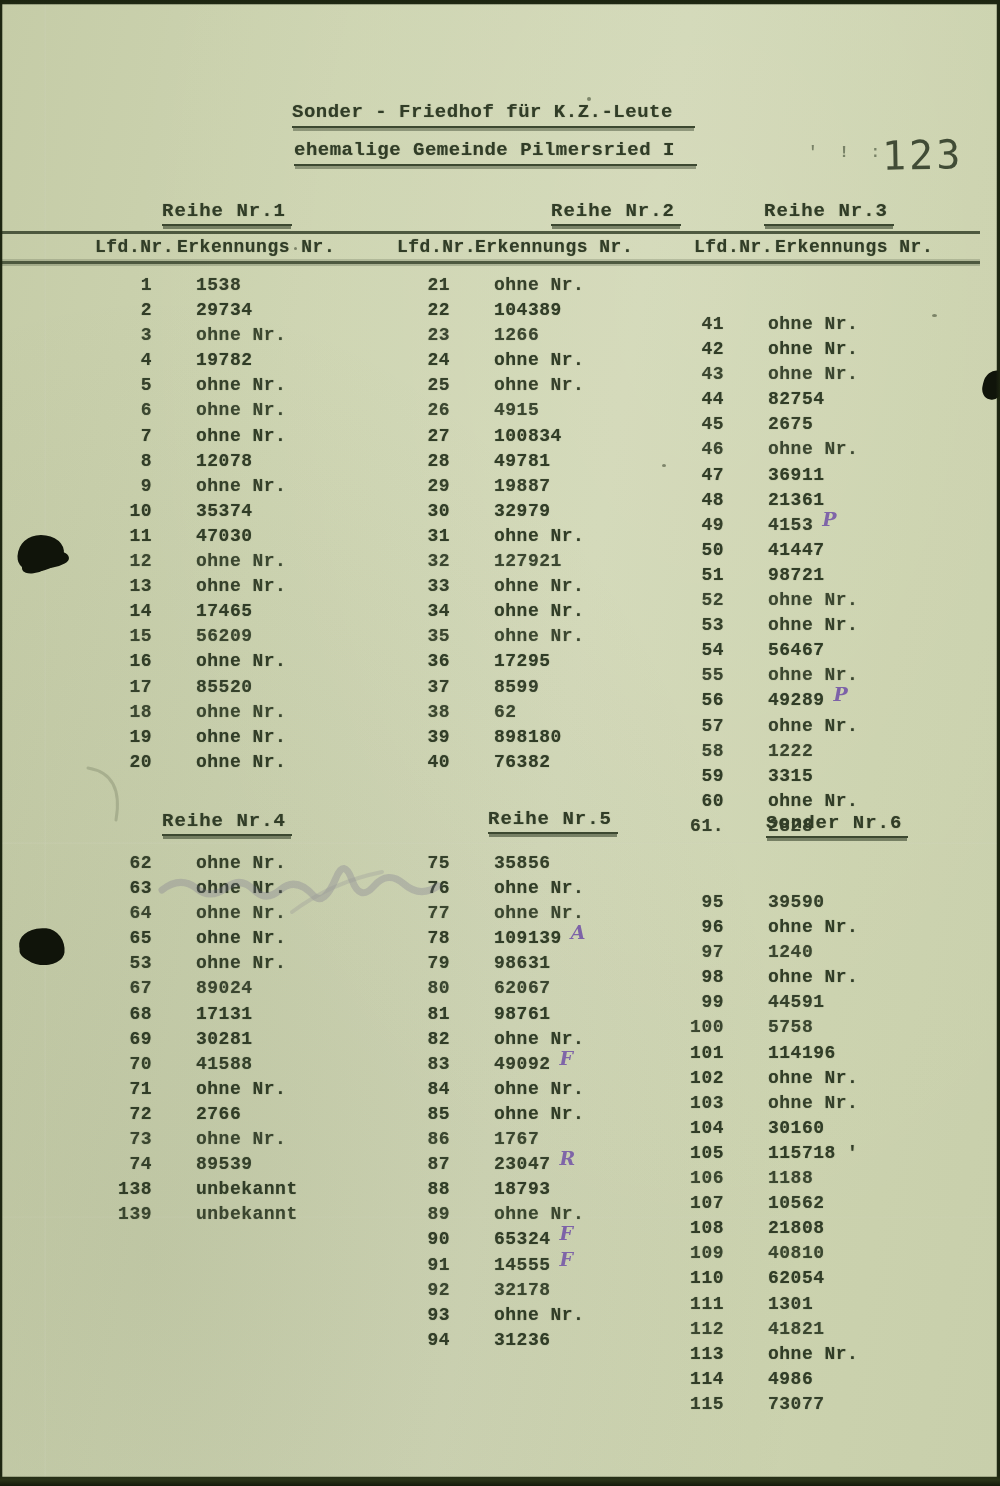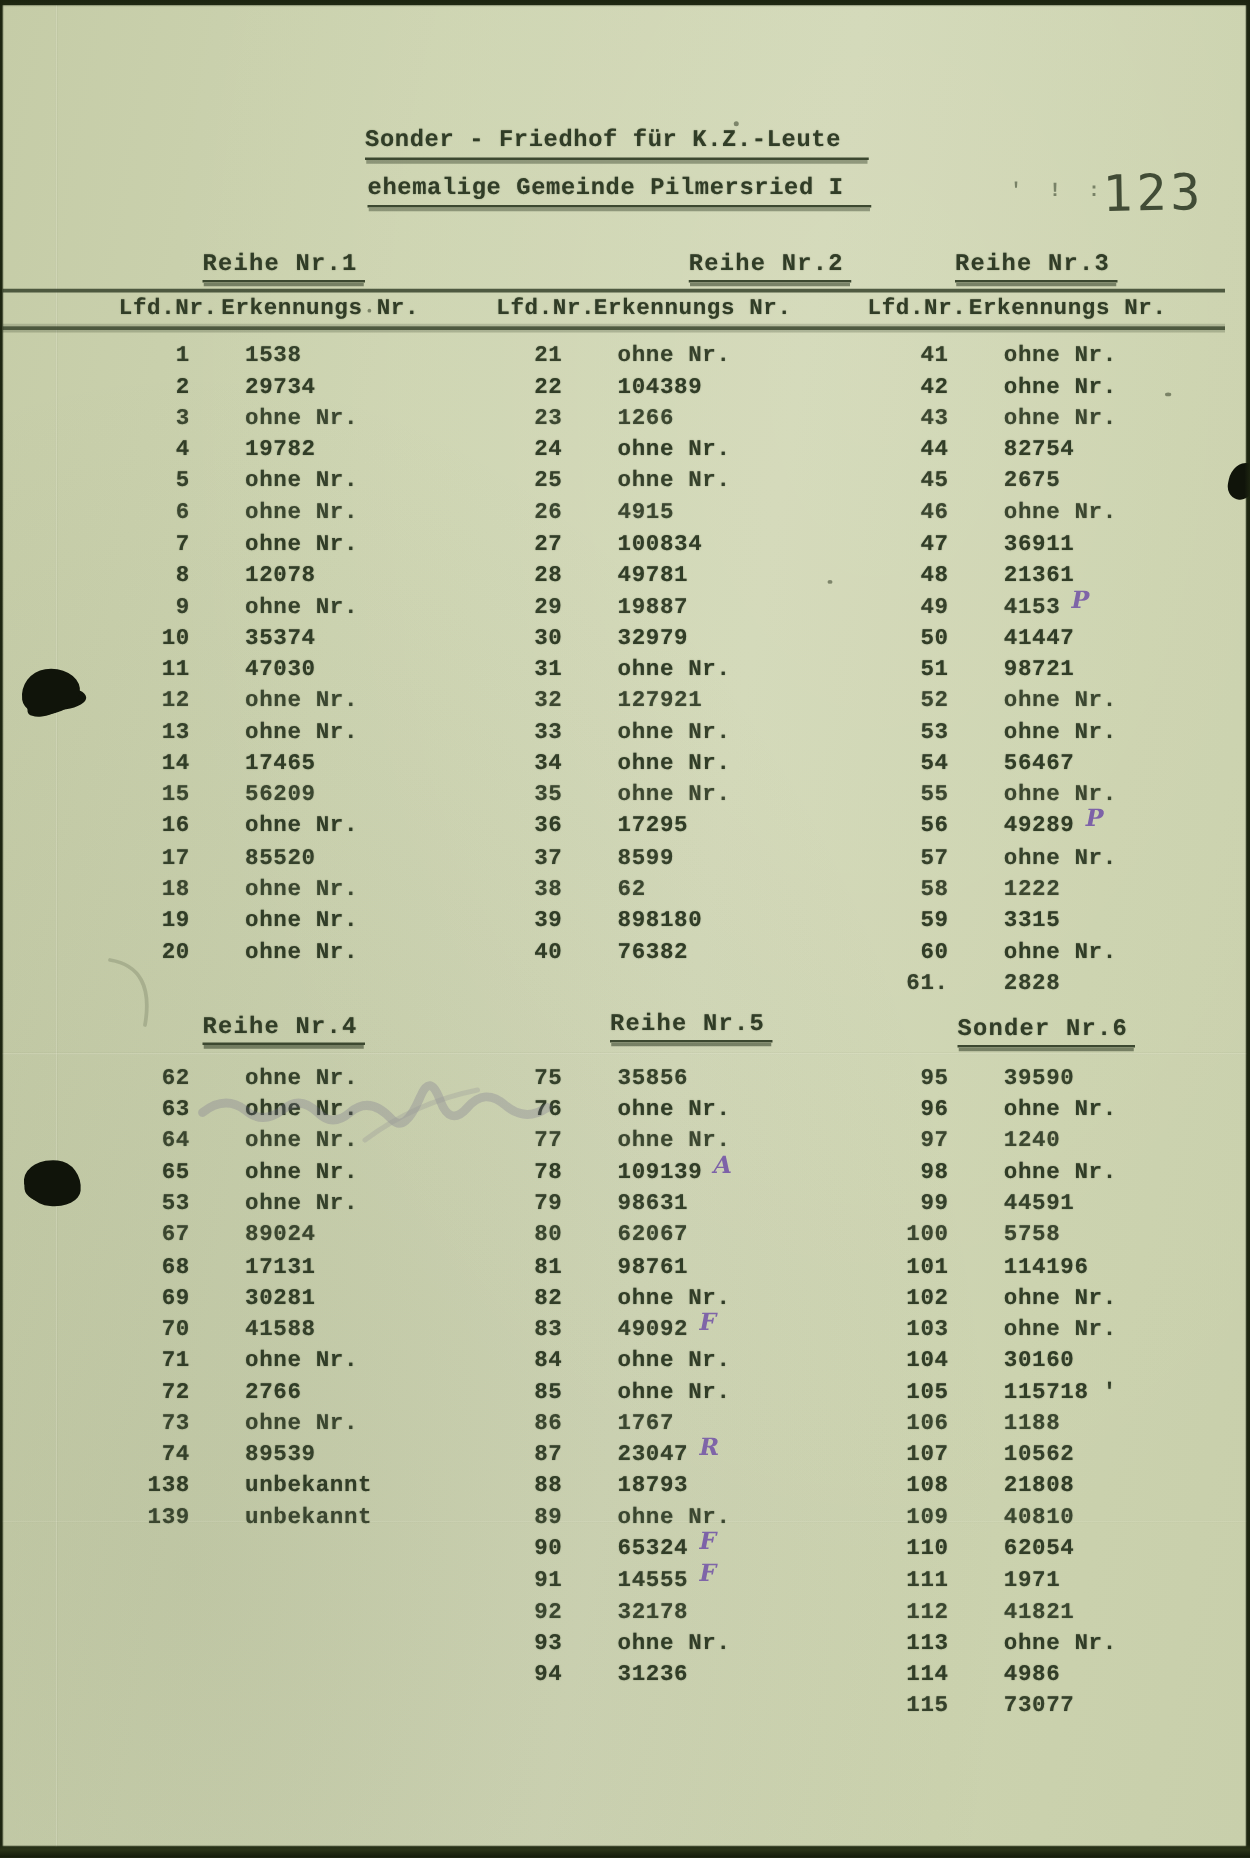--- a/index.html
+++ b/index.html
@@ -45,21 +45,21 @@
   
   .band{position:absolute;left:0;top:227px;width:978px;height:27px;
         border-top:3.5px solid rgba(55,67,43,.85);border-bottom:3.5px solid rgba(55,67,43,.85);
         box-shadow:0 2px 0 rgba(55,67,43,.25), 0 -2px 0 rgba(55,67,43,.2) inset;}
   .band span{position:absolute;top:3px;font-size:18px;}
   .h-lfd1{left:93px;} .h-erk1{left:175px;}
   .h-lfd2{left:395px;} .h-erk2{left:473px;}
   .h-lfd3{left:692px;} .h-erk3{left:773px;}
   
   .col{position:absolute;}
-  .cA{left:88px;}  .cB{left:386px;} .cC{left:695px;}
+  .cA{left:88px;}  .cB{left:386px;} .cC{left:660px;margin-top:39px;}
   .s1{top:267px;}  .s2{top:845px;}
   .row{height:25.1px;line-height:25.1px;white-space:nowrap;font-size:18px;}
   .row:nth-child(3n){opacity:.93;}
   .row:nth-child(4n+1){opacity:.97;}
   .lfd{display:inline-block;width:62px;text-align:right;}
   .erk{margin-left:44px;}
   .mark{margin-left:9px;color:#7d62a8;font-family:"DejaVu Serif",serif;
         font-style:italic;font-size:19px;font-weight:700;position:relative;top:-4px;
         text-shadow:none;letter-spacing:0;}
   
@@ -234,21 +234,21 @@
       <div class="row"><span class="lfd">101</span><span class="erk">114196</span><span class="mark"></span></div>
       <div class="row"><span class="lfd">102</span><span class="erk">ohne Nr.</span><span class="mark"></span></div>
       <div class="row"><span class="lfd">103</span><span class="erk">ohne Nr.</span><span class="mark"></span></div>
       <div class="row"><span class="lfd">104</span><span class="erk">30160</span><span class="mark"></span></div>
       <div class="row"><span class="lfd">105</span><span class="erk">115718 '</span><span class="mark"></span></div>
       <div class="row"><span class="lfd">106</span><span class="erk">1188</span><span class="mark"></span></div>
       <div class="row"><span class="lfd">107</span><span class="erk">10562</span><span class="mark"></span></div>
       <div class="row"><span class="lfd">108</span><span class="erk">21808</span><span class="mark"></span></div>
       <div class="row"><span class="lfd">109</span><span class="erk">40810</span><span class="mark"></span></div>
       <div class="row"><span class="lfd">110</span><span class="erk">62054</span><span class="mark"></span></div>
-      <div class="row"><span class="lfd">111</span><span class="erk">1971</span><span class="mark"></span></div>
+      <div class="row"><span class="lfd">111</span><span class="erk">1301</span><span class="mark"></span></div>
       <div class="row"><span class="lfd">112</span><span class="erk">41821</span><span class="mark"></span></div>
       <div class="row"><span class="lfd">113</span><span class="erk">ohne Nr.</span><span class="mark"></span></div>
       <div class="row"><span class="lfd">114</span><span class="erk">4986</span><span class="mark"></span></div>
       <div class="row"><span class="lfd">115</span><span class="erk">73077</span><span class="mark"></span></div>
     </div>
 
   <svg class="scribble" viewBox="0 0 380 100">
     <path d="M20,48 q18,-14 34,-2 q14,12 30,0 q14,-12 28,2 q12,12 26,0 q16,-14 34,6 q10,10 22,-18 q8,-20 16,2 q8,22 22,6 q14,-16 30,-2 q16,14 34,2" fill="none" stroke="#6f6a88" stroke-width="7" stroke-linecap="round" opacity="0.55"></path>
     <path d="M150,70 q40,-30 90,-40" fill="none" stroke="#6f6a88" stroke-width="4" stroke-linecap="round" opacity="0.35"></path>
   </svg>

